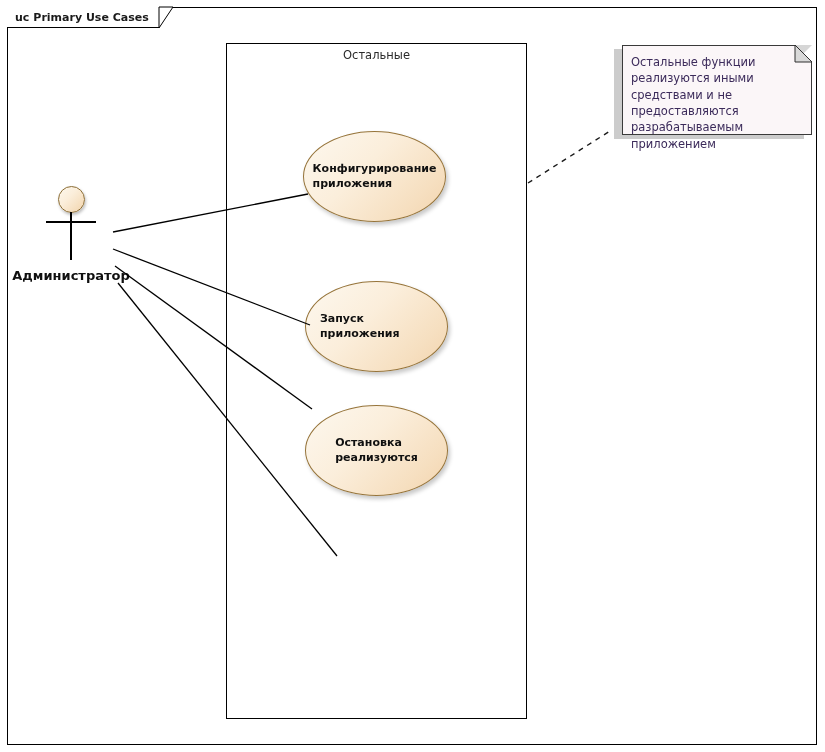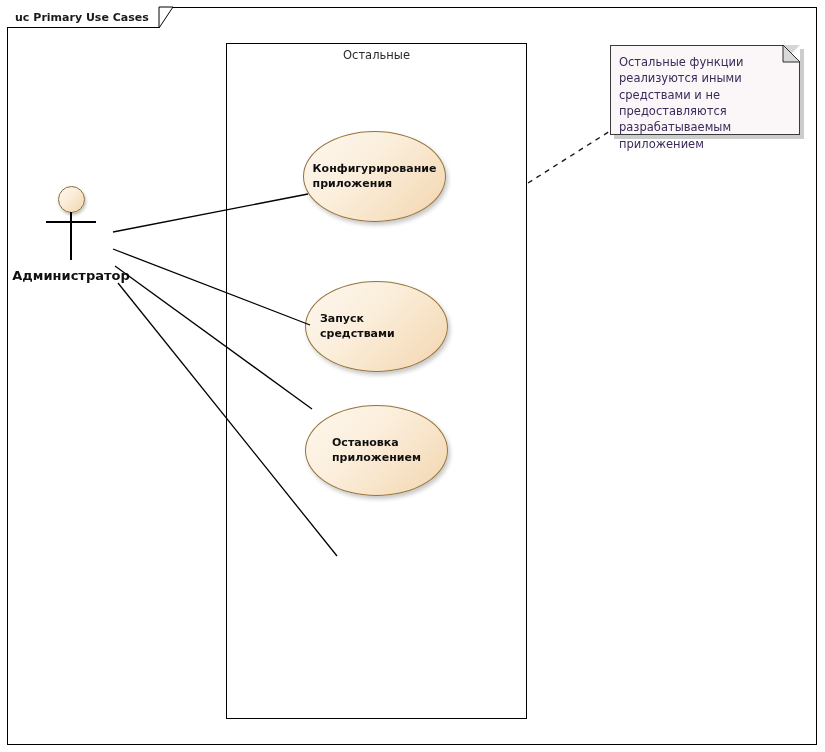--- a/index.html
+++ b/index.html
@@ -120,21 +120,21 @@
   .note-shadow {
     position: absolute;
     left: 4px;
     top: 4px;
     width: 100%;
     height: 100%;
     background: rgba(0,0,0,0.20);
   }
   .note-body {
     position: absolute;
-    left: 0;
+    left: 12px;
     top: 0;
     width: 100%;
     height: 100%;
     background: #fbf6f8;
     border: 1px solid #3a3a3a;
     box-sizing: border-box;
   }
   .note-fold-cut {
     position: absolute;
     right: -1px;
@@ -203,26 +203,26 @@
     <div class="stroke" style="left:46px; top:221px; width:50px; height:1.5px;"></div>
   </div>
   <div class="actor-label" style="left:10px; top:268px; width:122px;">Администратор</div>
 
   <div class="usecase" style="left:303px; top:131px; width:143px; height:91px;">
     <span class="uc-label">Конфигурирование
 приложения</span>
   </div>
 
   <div class="usecase" style="left:305px; top:281px; width:143px; height:91px;">
-    <span class="uc-label">Запуск средствами</span>
+    <span class="uc-label">Запуск приложения</span>
   </div>
 
   <div class="usecase" style="left:305px; top:405px; width:143px; height:91px;">
     <span class="uc-label">Остановка
-приложением</span>
+реализуются</span>
   </div>
 
 
   <div class="note-wrap" style="left:610px; top:45px; width:190px; height:90px;">
     <div class="note-shadow"></div>
     <div class="note-body">
       <div class="note-fold-cut"></div>
       <div class="note-fold-tri"></div>
       <svg class="note-fold-edge" viewBox="0 0 24 24">
         <path d="M7 0 L24 17 L7 17 Z" fill="#d9d9d9" stroke="#2e2e2e" stroke-width="1"></path>

